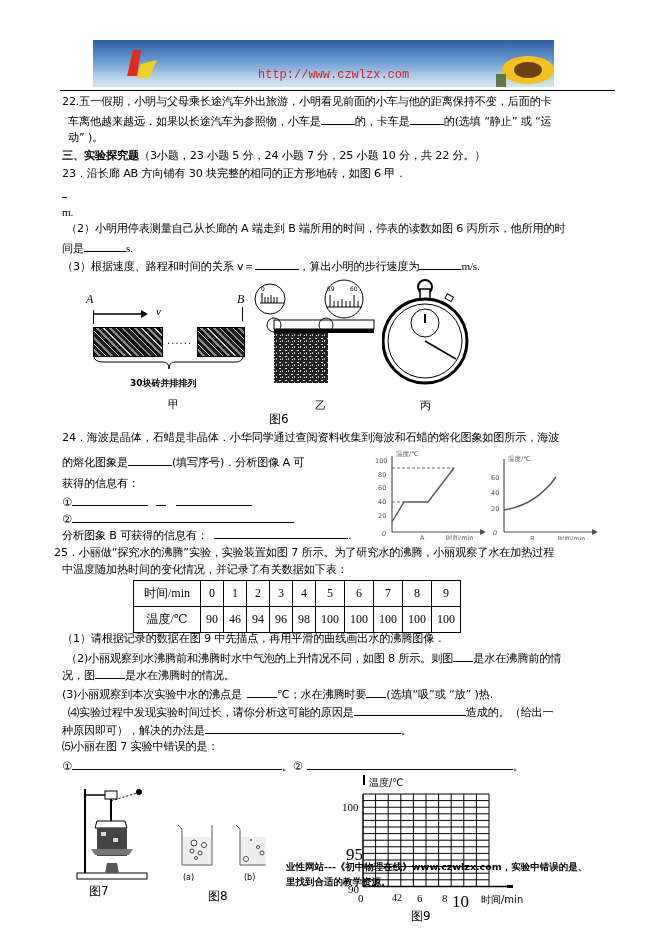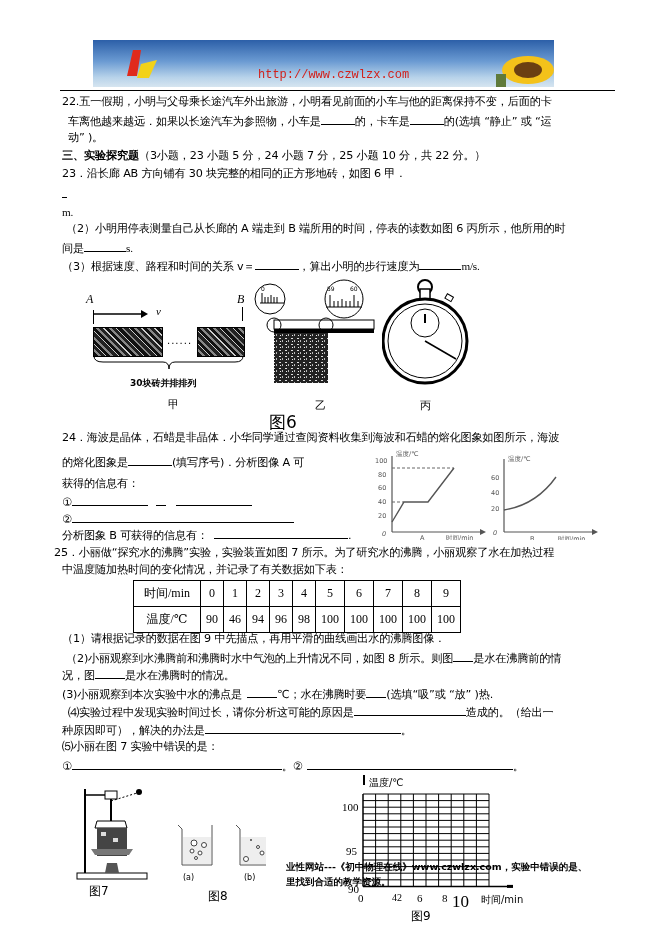--- a/index.html
+++ b/index.html
@@ -115,21 +115,21 @@
           <rect width="6" height="6" fill="#222"></rect>
           <rect x="1" y="1" width="2" height="1" fill="#ddd"></rect>
           <rect x="4" y="3" width="1" height="2" fill="#bbb"></rect>
           <rect x="2" y="4" width="1" height="1" fill="#eee"></rect>
         </pattern>
       </defs>
     <circle cx="20" cy="48" r="7" fill="none" stroke="#000"></circle>
     <circle cx="72" cy="48" r="7" fill="none" stroke="#000"></circle>
   </svg>
   <span class="abs" style="left:235px;top:113px;font-size:11px">乙</span>
-  <span class="abs" style="left:189px;top:126px;font-size:17px">图6</span>
+  <span class="abs" style="left:189px;top:126px;font-size:12px">图6</span>
 
   <svg class="abs" style="left:302px;top:-6px" width="90" height="112">
     <circle cx="43" cy="8" r="7" fill="none" stroke="#000" stroke-width="2"></circle>
     <rect x="38" y="10" width="10" height="10" fill="#fff" stroke="#000" stroke-width="1.5"></rect>
     <rect x="64" y="16" width="7" height="5" fill="#fff" stroke="#000" transform="rotate(30 67 18)"></rect>
     <circle cx="43" cy="62" r="42" fill="#fff" stroke="#000" stroke-width="3"></circle>
     <circle cx="43" cy="62" r="37" fill="none" stroke="#000" stroke-width="1"></circle>
     <circle cx="43" cy="44" r="14" fill="#fff" stroke="#000"></circle>
     <line x1="43" y1="44" x2="43" y2="35" stroke="#000" stroke-width="2"></line>
     <line x1="43" y1="62" x2="74" y2="80" stroke="#000" stroke-width="1.5"></line>
@@ -304,21 +304,21 @@
     <line x1="3" x2="129" y1="54.8" y2="54.8" stroke="#000" stroke-width="1"></line>
     <line x1="3" x2="129" y1="61.4" y2="61.4" stroke="#000" stroke-width="1"></line>
     <line x1="3" x2="129" y1="68" y2="68" stroke="#000" stroke-width="1"></line>
     <line x1="3" x2="129" y1="74.6" y2="74.6" stroke="#000" stroke-width="1"></line>
     <line x1="3" x2="129" y1="81.19999999999999" y2="81.19999999999999" stroke="#000" stroke-width="1"></line>
     <line x1="3" x2="129" y1="87.8" y2="87.8" stroke="#000" stroke-width="1"></line>
     <line x1="3" x2="153" y1="94.39999999999999" y2="94.39999999999999" stroke="#000" stroke-width="1.5"></line>
     <rect x="147" y="92.89999999999999" width="6" height="3" fill="#000"></rect>
   </svg>
 <span class="abs serif" style="left:342px;top:801px;font-size:11px">100</span>
-<span class="abs serif" style="left:346px;top:845px;font-size:11px">95</span>
+<span class="abs serif" style="left:346px;top:845px;font-size:17px">95</span>
 <span class="abs serif" style="left:348px;top:883px;font-size:11px">90</span>
 <span class="abs serif" style="left:358px;top:892px;font-size:11px">0</span>
 <span class="abs serif" style="left:392px;top:892px;font-size:10px">42</span>
 <span class="abs serif" style="left:417px;top:892px;font-size:11px">6</span>
 <span class="abs serif" style="left:442px;top:892px;font-size:11px">8</span>
 <span class="abs serif" style="left:452px;top:892px;font-size:17px">10</span>
 <span class="abs" style="left:481px;top:893px;font-size:10px">时间/min</span>
 <div class="fig-caption" style="left:411px;top:908px">图9</div>
 
 <div class="wm" style="left:286px;top:861px">业性网站---《初中物理在线》www.czwlzx.com，实验中错误的是、</div>

